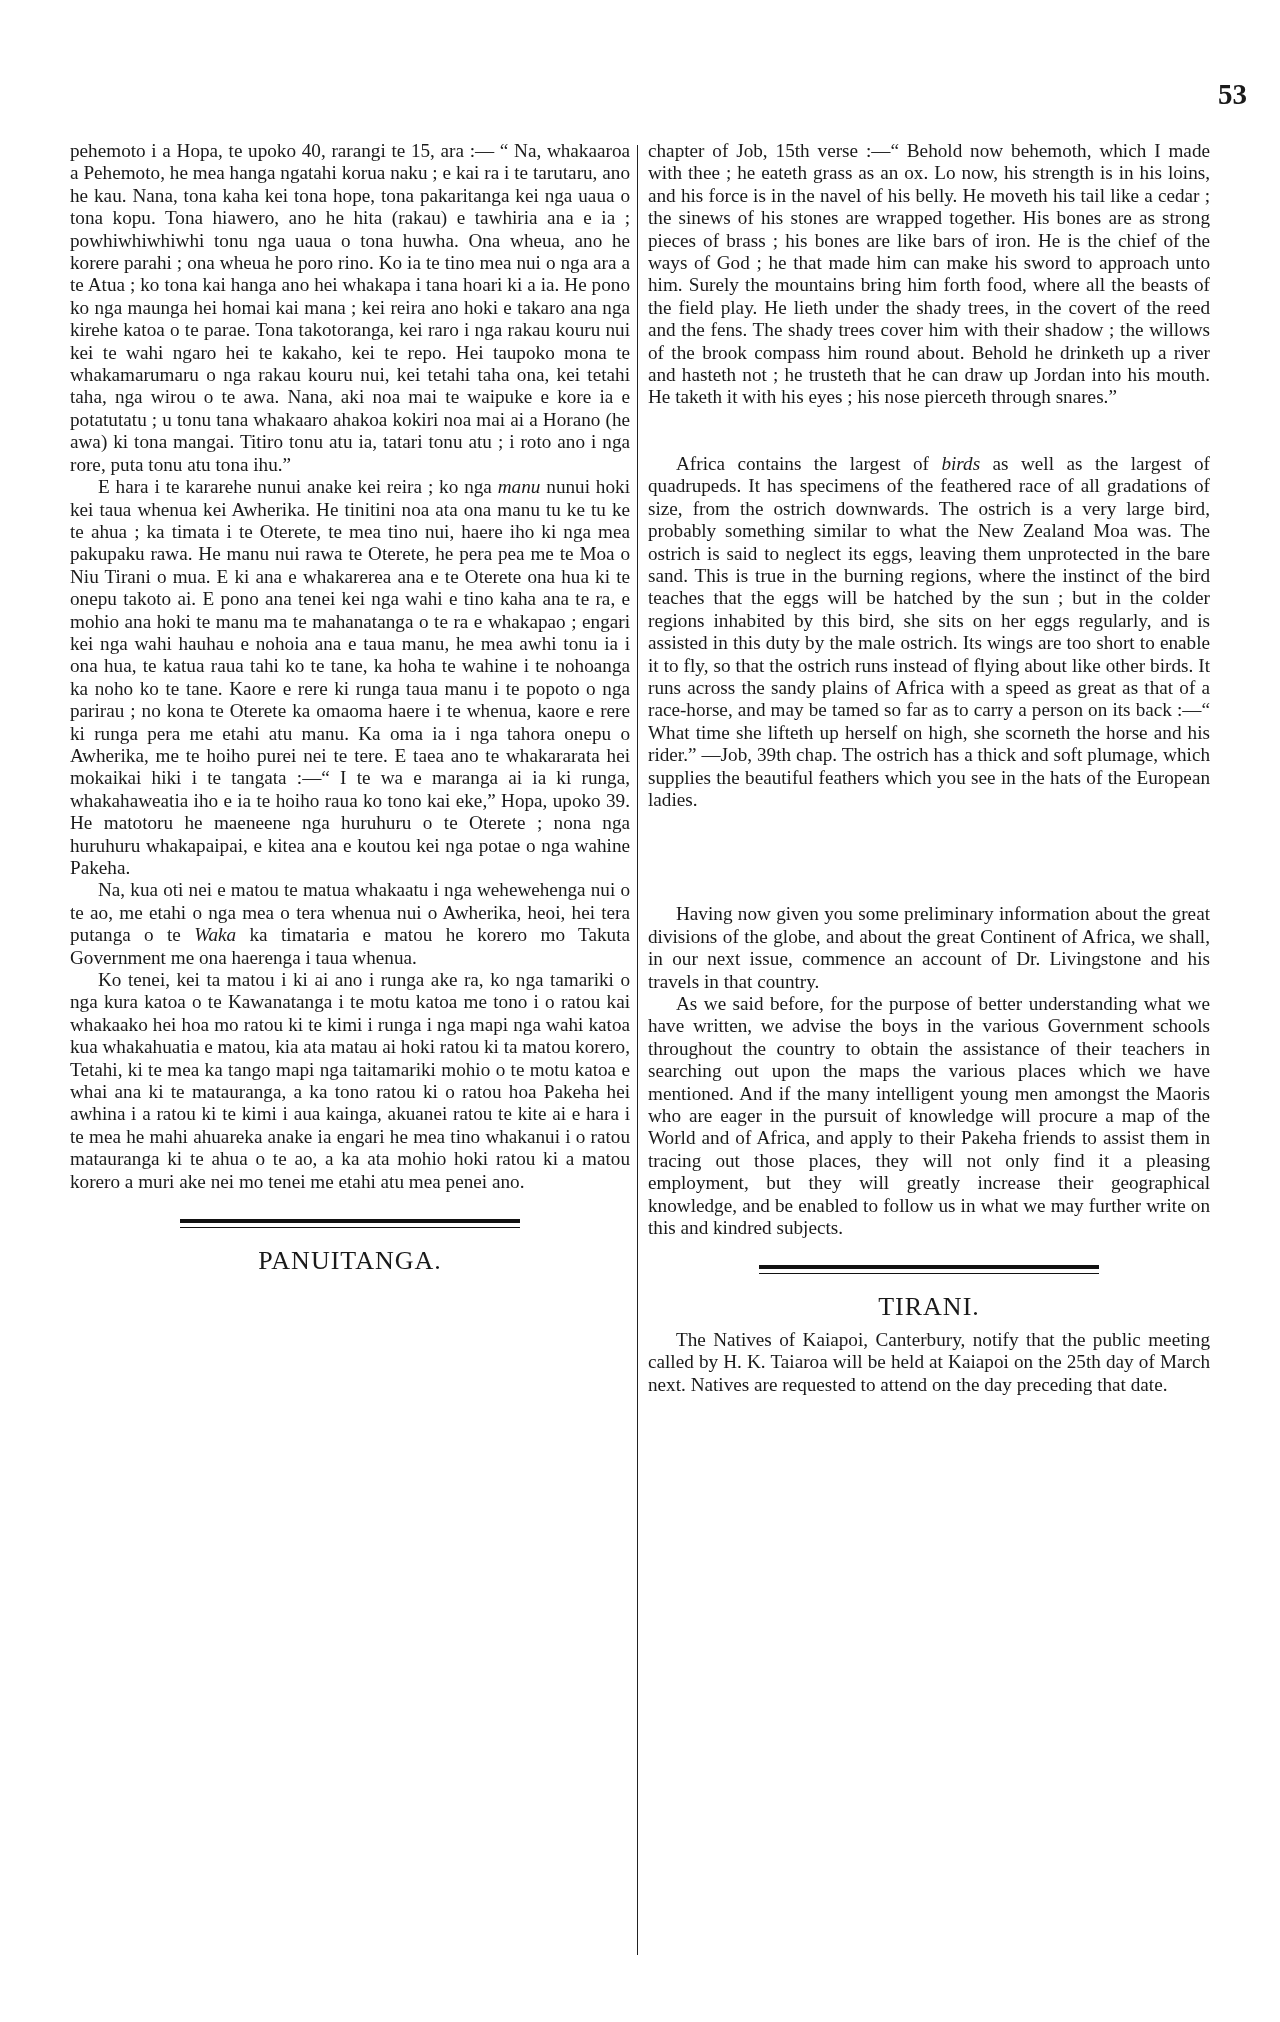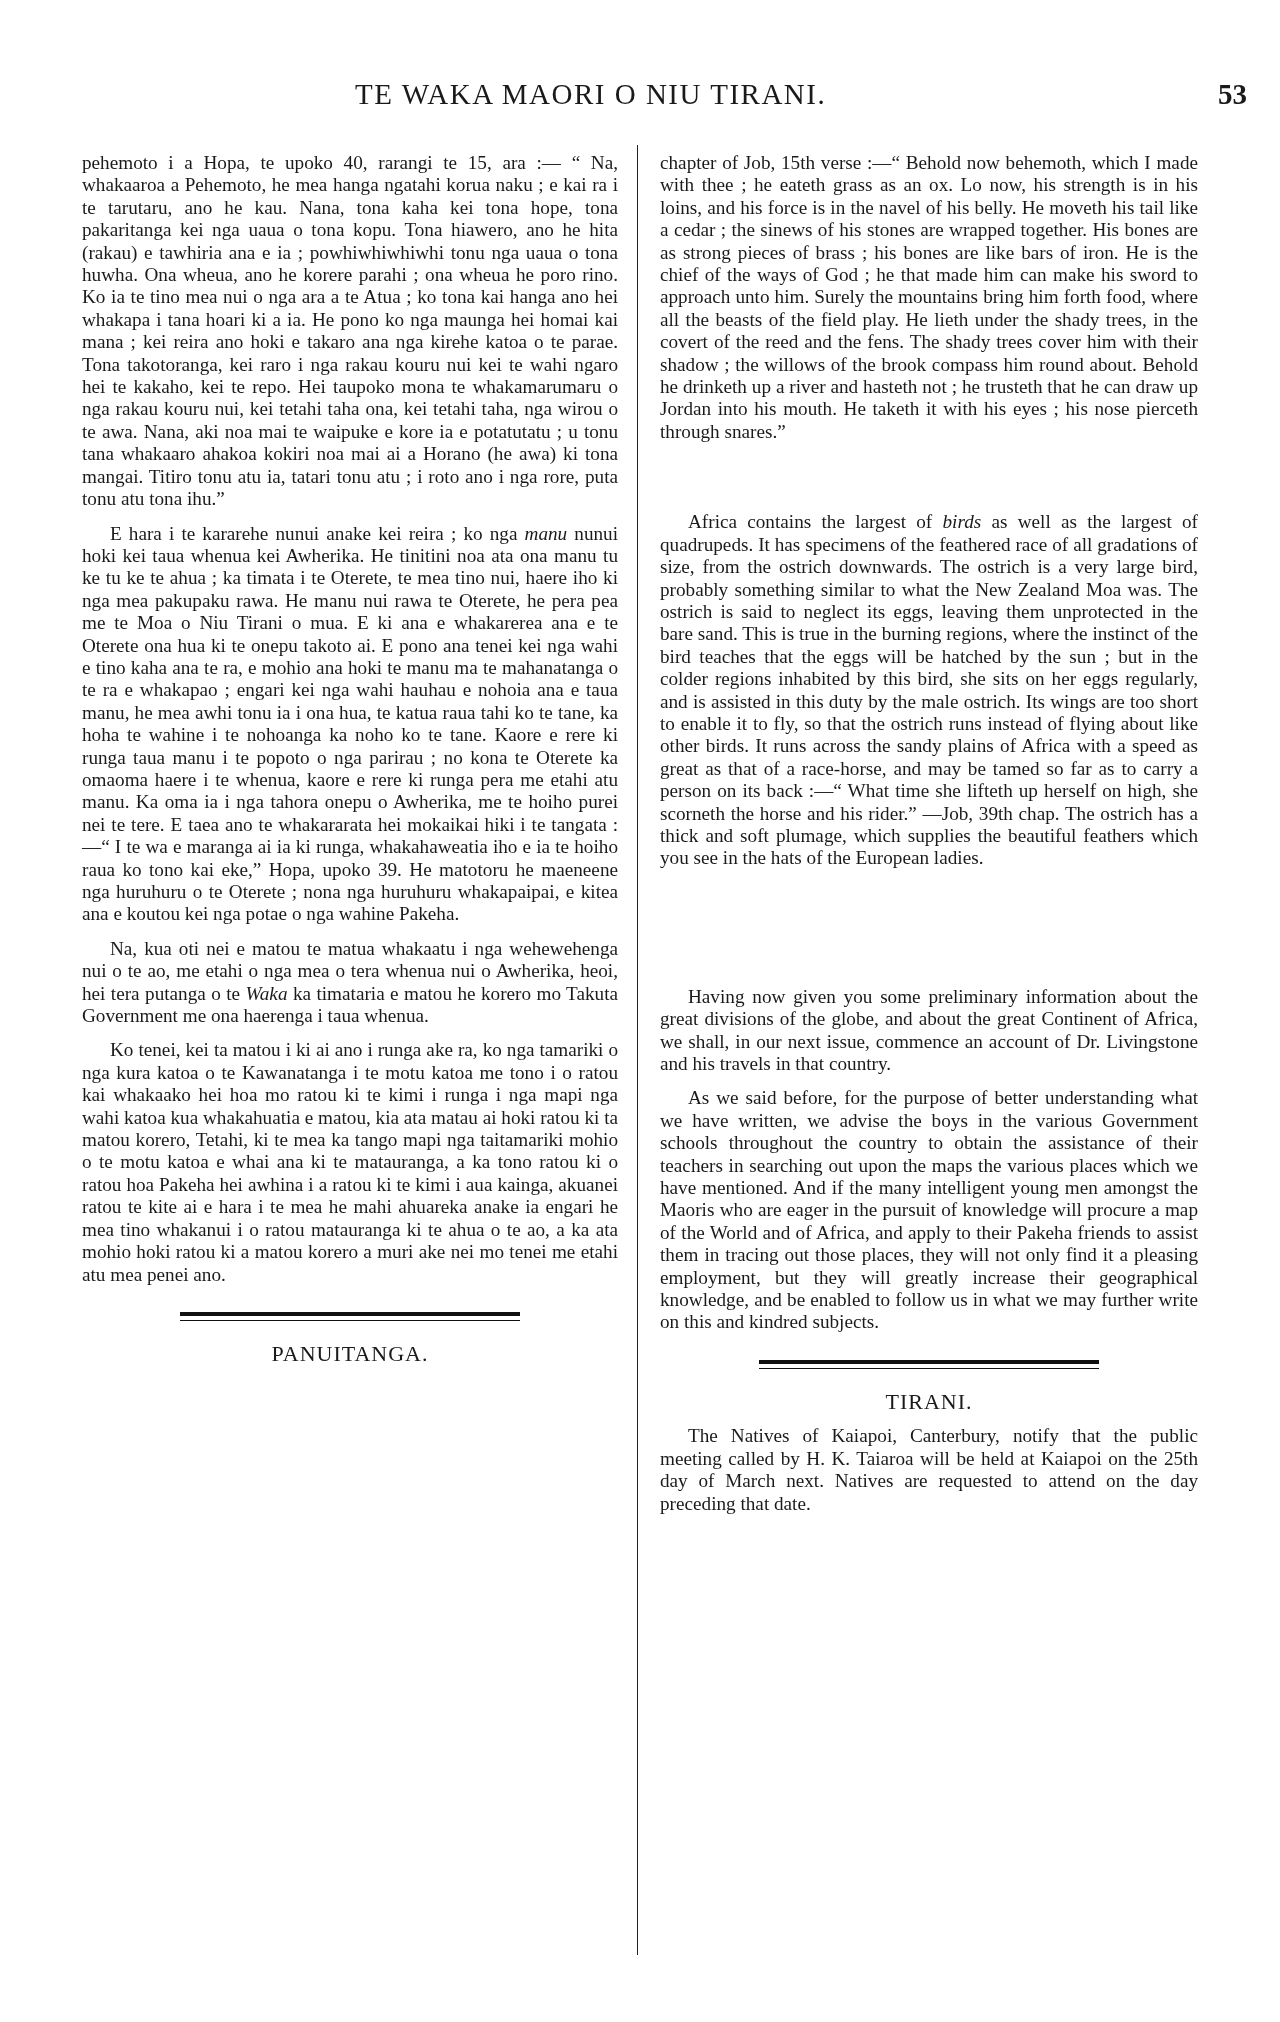--- a/index.html
+++ b/index.html
@@ -8,35 +8,34 @@
   .header { position:absolute; top:78px; left:0; width:1280px; height:40px; }
   .title { position:absolute; left:355px; top:0; font-family:"Liberation Serif",serif;
            font-size:29px; letter-spacing:1.5px; }
   .pagenum { position:absolute; left:1218px; top:0; font-family:"Liberation Serif",serif;
              font-size:29px; font-weight:bold; }
   .col { position:absolute; top:140px; font-family:"Liberation Serif",serif;
          font-size:19.2px; line-height:22.4px; text-align:justify; }
   .col.left { left:70px; width:560px; }
   .col.right { left:648px; width:562px; }
   .divider { position:absolute; left:637px; top:145px; width:1px; height:1810px; background:#222; }
-  p { margin:12px; text-indent:0; }
+  p { margin:0; text-indent:0; }
   p.ind { text-indent:28px; }
   .gap-l { height:44px; }
   .gap-m { height:46px; }
   .rule { margin:26px auto 0 auto; width:340px; }
   .rule .thick { height:4px; background:#111; }
   .rule .thin { height:1px; background:#111; margin-top:4px; }
-  .sec-head { text-align:center; font-size:22px; letter-spacing:1px; margin:22px 0 10px 0; }
+  .sec-head { text-align:center; font-size:26px; letter-spacing:1px; margin:22px 0 10px 0; }
   i { font-style:italic; }
 </style>
 </head>
 <body>
 
 <div class="header">
-  <div class="title">TE WAKA MAORI O NIU TIRANI.</div>
   <div class="pagenum">53</div>
 </div>
 
 <div class="divider"></div>
 
 <div class="col left">
   <p>pehemoto i a Hopa, te upoko 40, rarangi te 15, ara :— “ Na, whakaaroa a Pehemoto, he mea hanga ngatahi korua naku ; e kai ra i te tarutaru, ano he kau. Nana, tona kaha kei tona hope, tona pakaritanga kei nga uaua o tona kopu. Tona hiawero, ano he hita (rakau) e tawhiria ana e ia ; powhiwhiwhiwhi tonu nga uaua o tona huwha. Ona wheua, ano he korere parahi ; ona wheua he poro rino. Ko ia te tino mea nui o nga ara a te Atua ; ko tona kai hanga ano hei whakapa i tana hoari ki a ia. He pono ko nga maunga hei homai kai mana ; kei reira ano hoki e takaro ana nga kirehe katoa o te parae. Tona takotoranga, kei raro i nga rakau kouru nui kei te wahi ngaro hei te kakaho, kei te repo. Hei taupoko mona te whakamarumaru o nga rakau kouru nui, kei tetahi taha ona, kei tetahi taha, nga wirou o te awa. Nana, aki noa mai te waipuke e kore ia e potatutatu ; u tonu tana whakaaro ahakoa kokiri noa mai ai a Horano (he awa) ki tona mangai. Titiro tonu atu ia, tatari tonu atu ; i roto ano i nga rore, puta tonu atu tona ihu.”</p>
   <p class="ind"><span>E hara i te kararehe nunui anake kei reira ; ko nga </span><i>manu</i><span> nunui hoki kei taua whenua kei Awherika. He tinitini noa ata ona manu tu ke tu ke te ahua ; ka timata i te Oterete, te mea tino nui, haere iho ki nga mea pakupaku rawa. He manu nui rawa te Oterete, he pera pea me te Moa o Niu Tirani o mua. E ki ana e whakarerea ana e te Oterete ona hua ki te onepu takoto ai. E pono ana tenei kei nga wahi e tino kaha ana te ra, e mohio ana hoki te manu ma te mahanatanga o te ra e whakapao ; engari kei nga wahi hauhau e nohoia ana e taua manu, he mea awhi tonu ia i ona hua, te katua raua tahi ko te tane, ka hoha te wahine i te nohoanga ka noho ko te tane. Kaore e rere ki runga taua manu i te popoto o nga parirau ; no kona te Oterete ka omaoma haere i te whenua, kaore e rere ki runga pera me etahi atu manu. Ka oma ia i nga tahora onepu o Awherika, me te hoiho purei nei te tere. E taea ano te whakararata hei mokaikai hiki i te tangata :—“ I te wa e maranga ai ia ki runga, whakahaweatia iho e ia te hoiho raua ko tono kai eke,” Hopa, upoko 39. He matotoru he maeneene nga huruhuru o te Oterete ; nona nga huruhuru whakapaipai, e kitea ana e koutou kei nga potae o nga wahine Pakeha.</span></p>
   <p class="ind"><span>Na, kua oti nei e matou te matua whakaatu i nga wehewehenga nui o te ao, me etahi o nga mea o tera whenua nui o Awherika, heoi, hei tera putanga o te </span><i>Waka</i><span> ka timataria e matou he korero mo Takuta Government me ona haerenga i taua whenua.</span></p>
   <p class="ind">Ko tenei, kei ta matou i ki ai ano i runga ake ra, ko nga tamariki o nga kura katoa o te Kawanatanga i te motu katoa me tono i o ratou kai whakaako hei hoa mo ratou ki te kimi i runga i nga mapi nga wahi katoa kua whakahuatia e matou, kia ata matau ai hoki ratou ki ta matou korero, Tetahi, ki te mea ka tango mapi nga taitamariki mohio o te motu katoa e whai ana ki te matauranga, a ka tono ratou ki o ratou hoa Pakeha hei awhina i a ratou ki te kimi i aua kainga, akuanei ratou te kite ai e hara i te mea he mahi ahuareka anake ia engari he mea tino whakanui i o ratou matauranga ki te ahua o te ao, a ka ata mohio hoki ratou ki a matou korero a muri ake nei mo tenei me etahi atu mea penei ano.</p>

